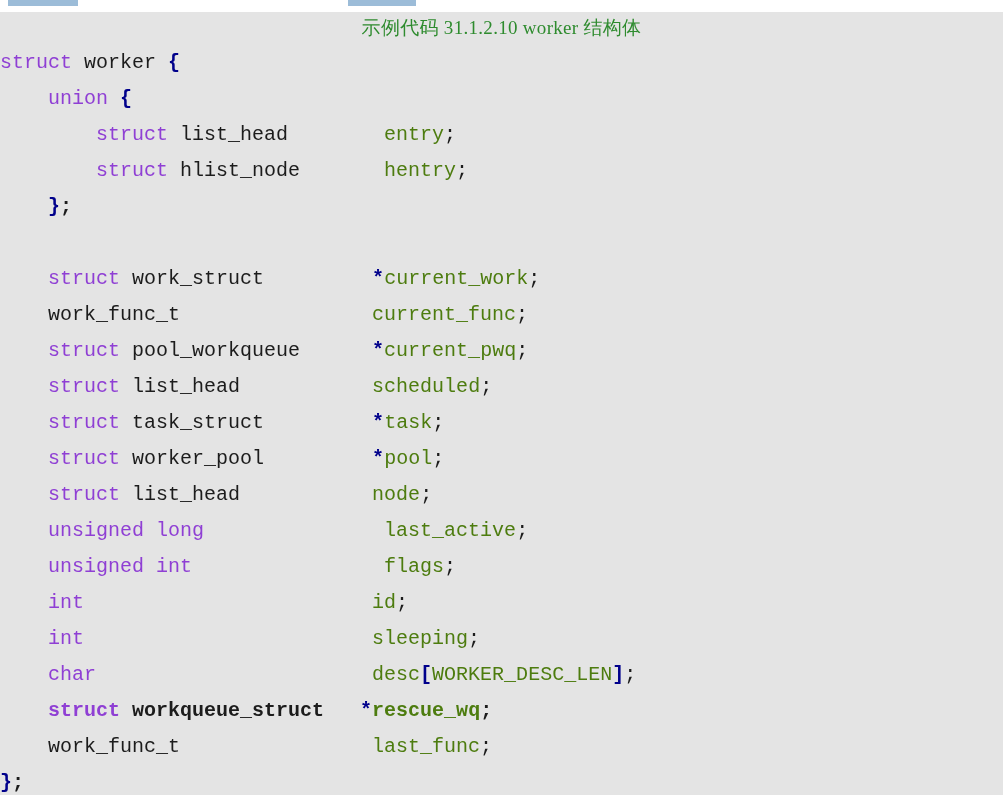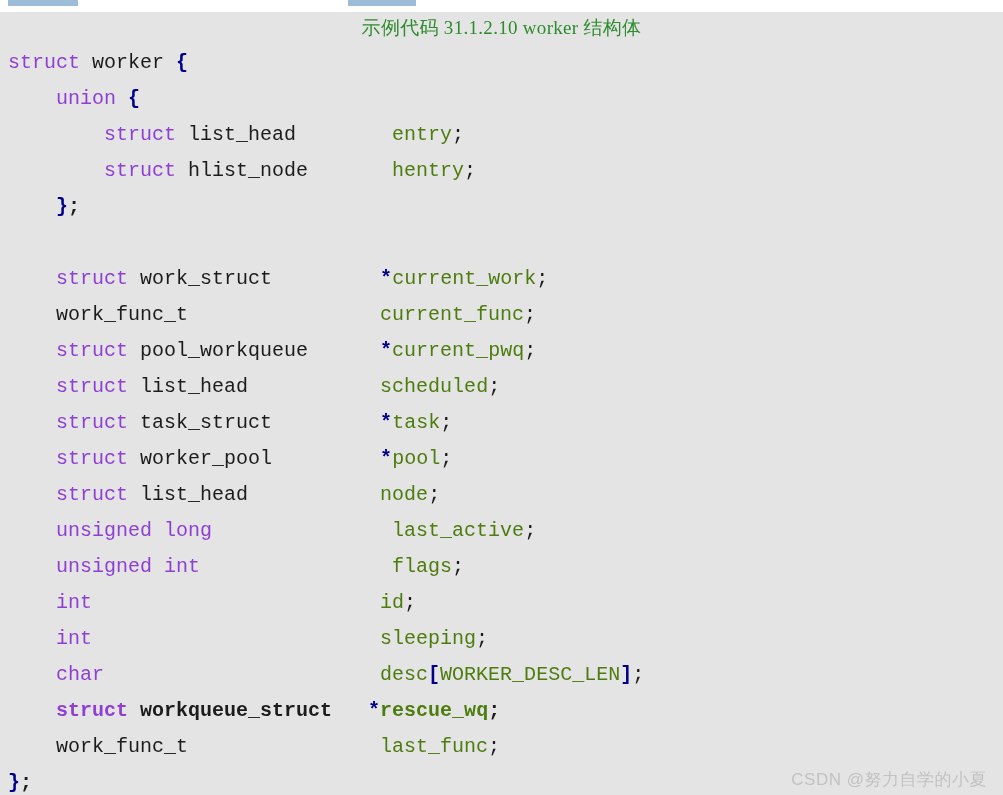--- a/index.html
+++ b/index.html
@@ -65,21 +65,20 @@
     top: 33px;
     width: 1003px;
     font-family: "Liberation Mono", "DejaVu Sans Mono", monospace;
     font-size: 20px;
     line-height: 36px;
     white-space: pre;
     color: #1c1c1c;
   }
   .code-line {
     height: 36px;
-    padding-left: 8px;
     white-space: pre;
   }
   .code-line.blank { height: 36px; }
 
   
   .kw    { color: #8f3fd4; }          
   .id    { color: #1c1c1c; }          
   .var   { color: #4d7c0f; }          
   .punct { color: #00008b; font-weight: bold; }   
   .star  { color: #00008b; font-weight: bold; }
@@ -109,15 +108,14 @@
   <div class="blue-bar" id="blue-bar-left"></div>
   <div class="blue-bar" id="blue-bar-right"></div>
 </div>
 
 <div id="code-panel">
 
   <div id="code-title">示例代码 31.1.2.10 worker 结构体</div>
 
   <div id="code-block"><div class="code-line"><span></span><span class="kw">struct</span><span class="id"> </span><span class="id">worker</span><span class="id"> </span><span class="punct">{</span></div><div class="code-line"><span>    </span><span class="kw">union</span><span class="id"> </span><span class="punct">{</span></div><div class="code-line"><span>        </span><span class="kw">struct</span><span class="id"> </span><span class="id">list_head</span><span class="id">        </span><span class="var">entry</span><span class="semi">;</span></div><div class="code-line"><span>        </span><span class="kw">struct</span><span class="id"> </span><span class="id">hlist_node</span><span class="id">       </span><span class="var">hentry</span><span class="semi">;</span></div><div class="code-line bold-line"><span>    </span><span class="punct">}</span><span class="semi">;</span></div><div class="code-line blank"></div><div class="code-line"><span>    </span><span class="kw">struct</span><span class="id"> </span><span class="id">work_struct</span><span class="id">         </span><span class="star">*</span><span class="var">current_work</span><span class="semi">;</span></div><div class="code-line"><span>    </span><span class="id">work_func_t</span><span class="id">                </span><span class="var">current_func</span><span class="semi">;</span></div><div class="code-line"><span>    </span><span class="kw">struct</span><span class="id"> </span><span class="id">pool_workqueue</span><span class="id">      </span><span class="star">*</span><span class="var">current_pwq</span><span class="semi">;</span></div><div class="code-line"><span>    </span><span class="kw">struct</span><span class="id"> </span><span class="id">list_head</span><span class="id">           </span><span class="var">scheduled</span><span class="semi">;</span></div><div class="code-line"><span>    </span><span class="kw">struct</span><span class="id"> </span><span class="id">task_struct</span><span class="id">         </span><span class="star">*</span><span class="var">task</span><span class="semi">;</span></div><div class="code-line"><span>    </span><span class="kw">struct</span><span class="id"> </span><span class="id">worker_pool</span><span class="id">         </span><span class="star">*</span><span class="var">pool</span><span class="semi">;</span></div><div class="code-line"><span>    </span><span class="kw">struct</span><span class="id"> </span><span class="id">list_head</span><span class="id">           </span><span class="var">node</span><span class="semi">;</span></div><div class="code-line"><span>    </span><span class="kw">unsigned</span><span class="id"> </span><span class="kw">long</span><span class="id">               </span><span class="var">last_active</span><span class="semi">;</span></div><div class="code-line"><span>    </span><span class="kw">unsigned</span><span class="id"> </span><span class="kw">int</span><span class="id">                </span><span class="var">flags</span><span class="semi">;</span></div><div class="code-line"><span>    </span><span class="kw">int</span><span class="id">                        </span><span class="var">id</span><span class="semi">;</span></div><div class="code-line"><span>    </span><span class="kw">int</span><span class="id">                        </span><span class="var">sleeping</span><span class="semi">;</span></div><div class="code-line"><span>    </span><span class="kw">char</span><span class="id">                       </span><span class="var">desc</span><span class="punct">[</span><span class="var">WORKER_DESC_LEN</span><span class="punct">]</span><span class="semi">;</span></div><div class="code-line bold-line"><span>    </span><span class="kw">struct</span><span class="id"> </span><span class="id">workqueue_struct</span><span class="id">   </span><span class="star">*</span><span class="var">rescue_wq</span><span class="semi">;</span></div><div class="code-line"><span>    </span><span class="id">work_func_t</span><span class="id">                </span><span class="var">last_func</span><span class="semi">;</span></div><div class="code-line bold-line"><span></span><span class="punct">}</span><span class="semi">;</span></div></div>
 
-  <div id="watermark">CSDN @努力自学的小夏</div>
 
 </div>
 
 </body></html>

